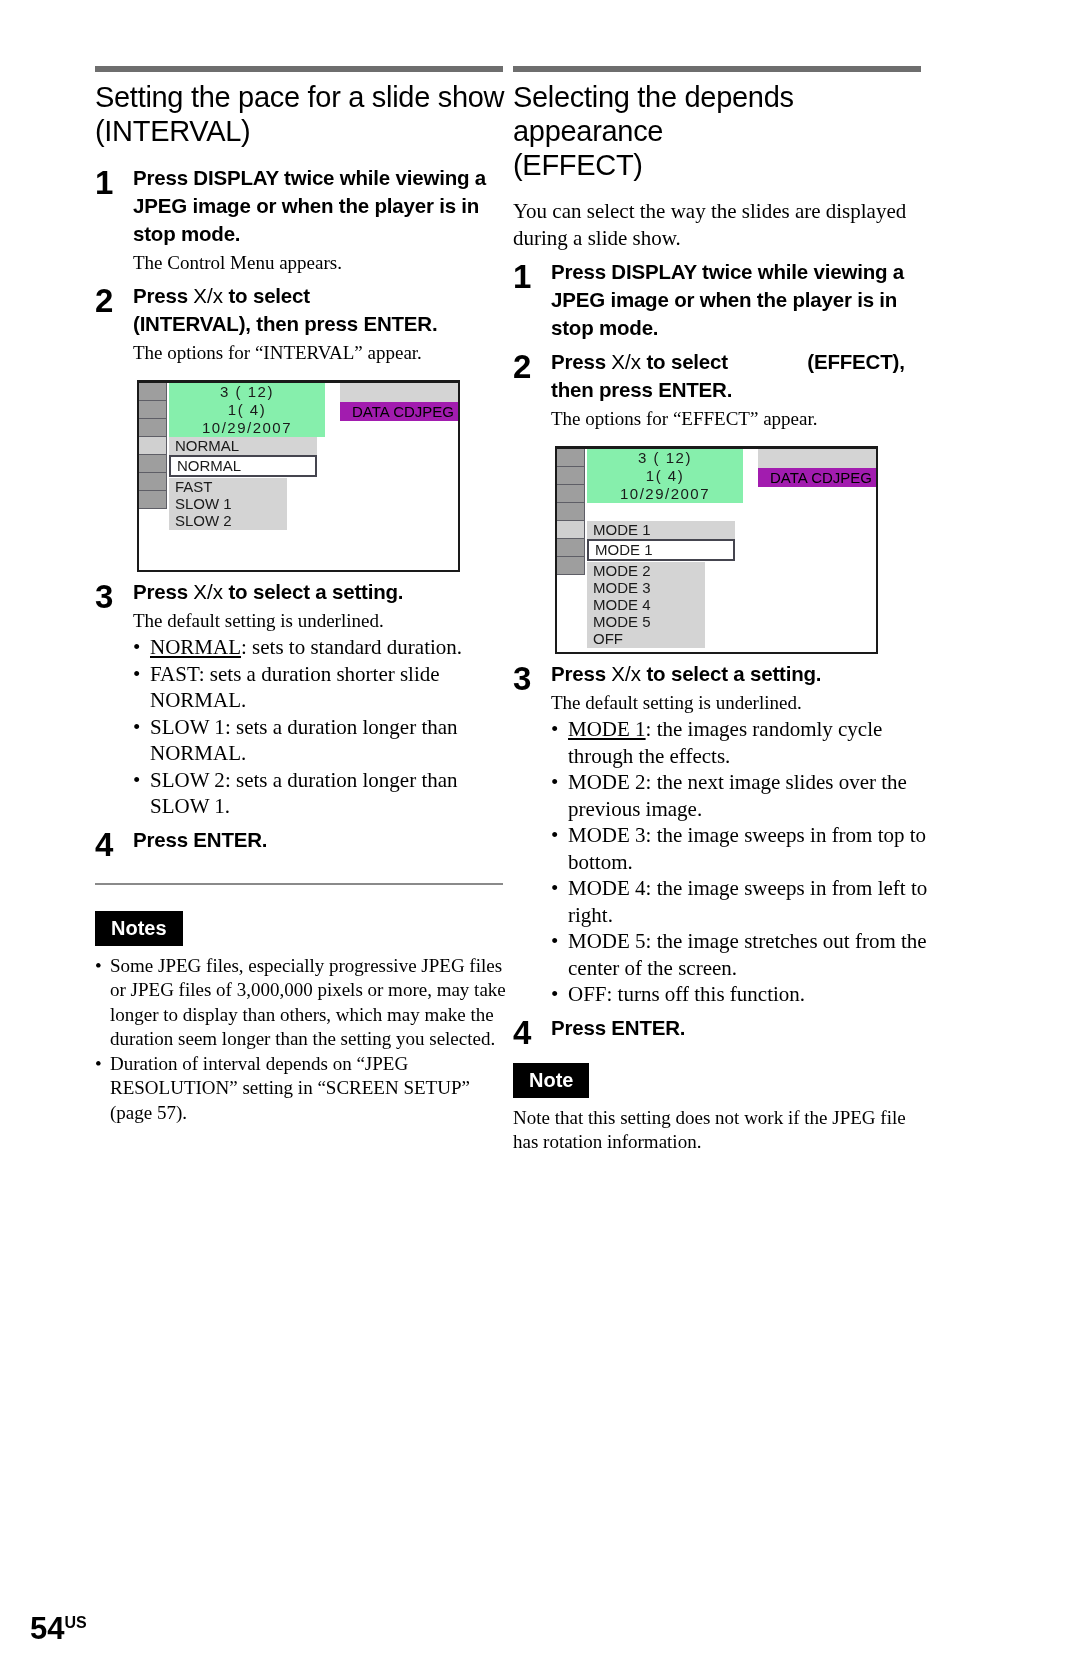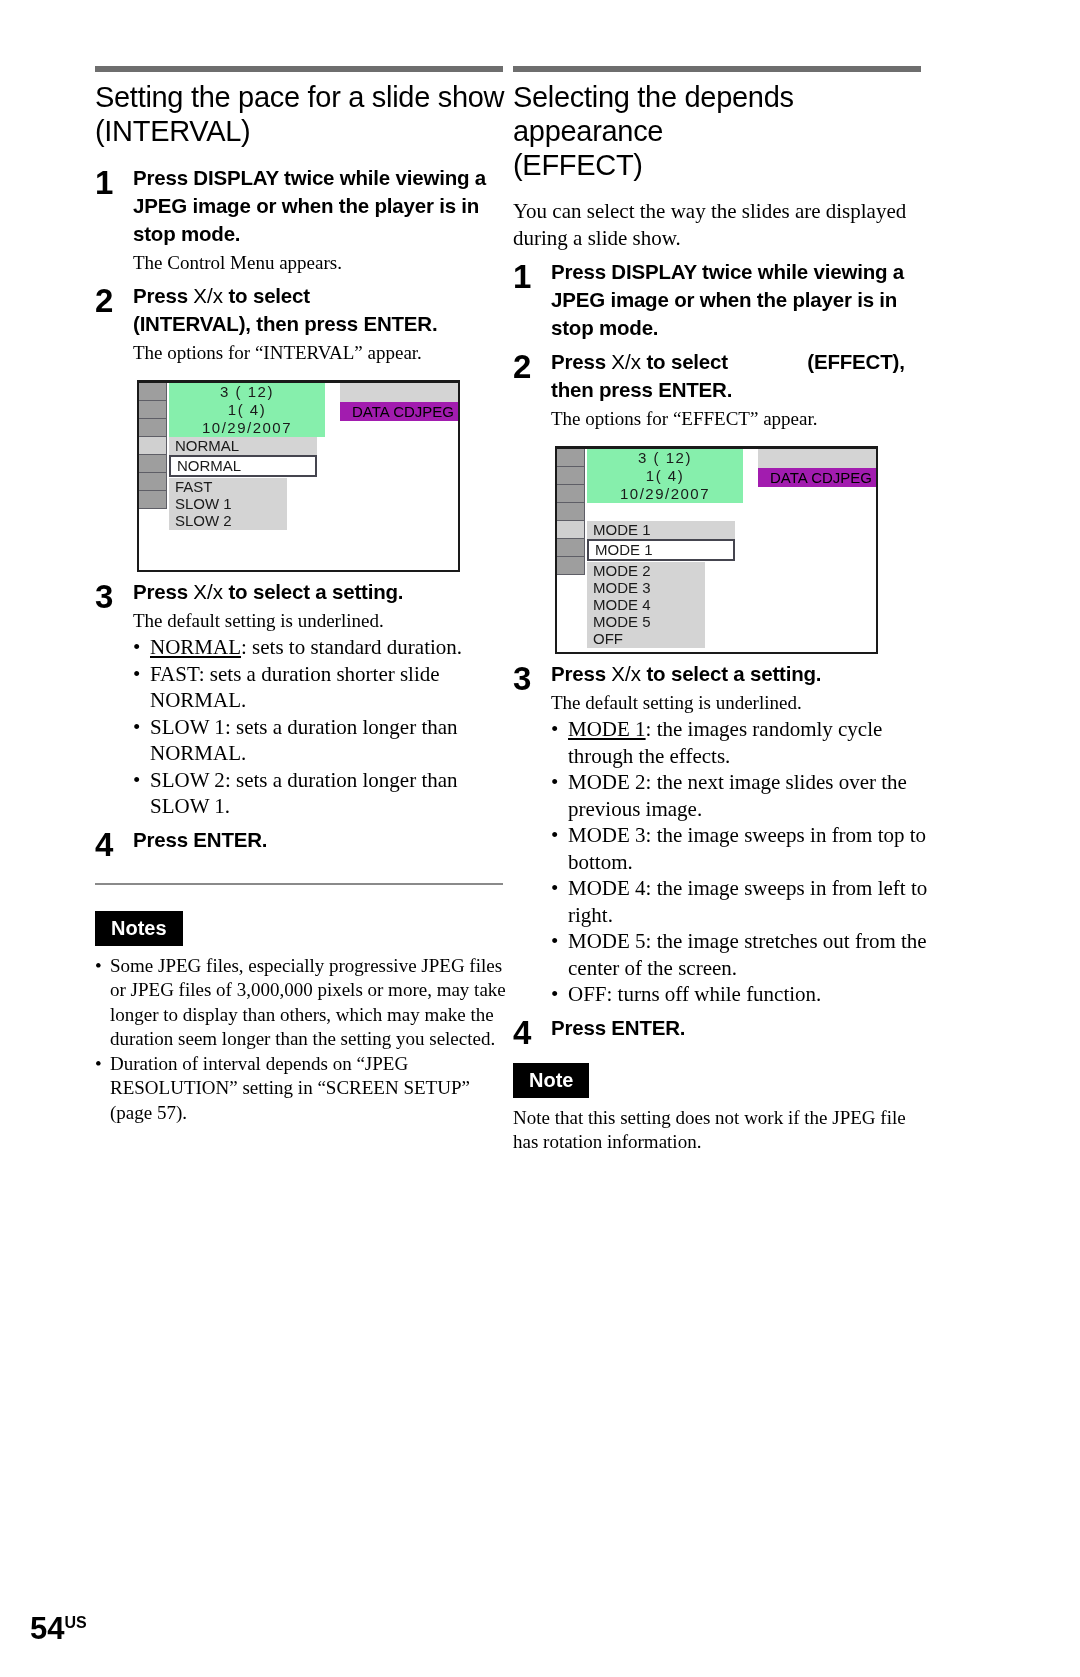--- a/index.html
+++ b/index.html
@@ -409,21 +409,21 @@
           <div class="title">
             <span>Press </span><span class="arrows">X/x</span><span> to select a setting.</span>
           </div>
           <div class="sub">The default setting is underlined.</div>
           <ul class="bul">
             <li><span class="u">MODE 1</span><span>: the images randomly cycle through the effects.</span></li>
             <li><span>MODE 2</span><span>: the next image slides over the previous image.</span></li>
             <li><span>MODE 3</span><span>: the image sweeps in from top to bottom.</span></li>
             <li><span>MODE 4</span><span>: the image sweeps in from left to right.</span></li>
             <li><span>MODE 5</span><span>: the image stretches out from the center of the screen.</span></li>
-            <li><span>OFF</span><span>: turns off while function.</span></li>
+            <li><span>OFF</span><span>: turns off this function.</span></li>
           </ul>
         </div>
       </div>
 
       
       <div class="step">
         <div class="num">4</div>
         <div class="body">
           <div class="title">Press ENTER.</div>
         </div>

